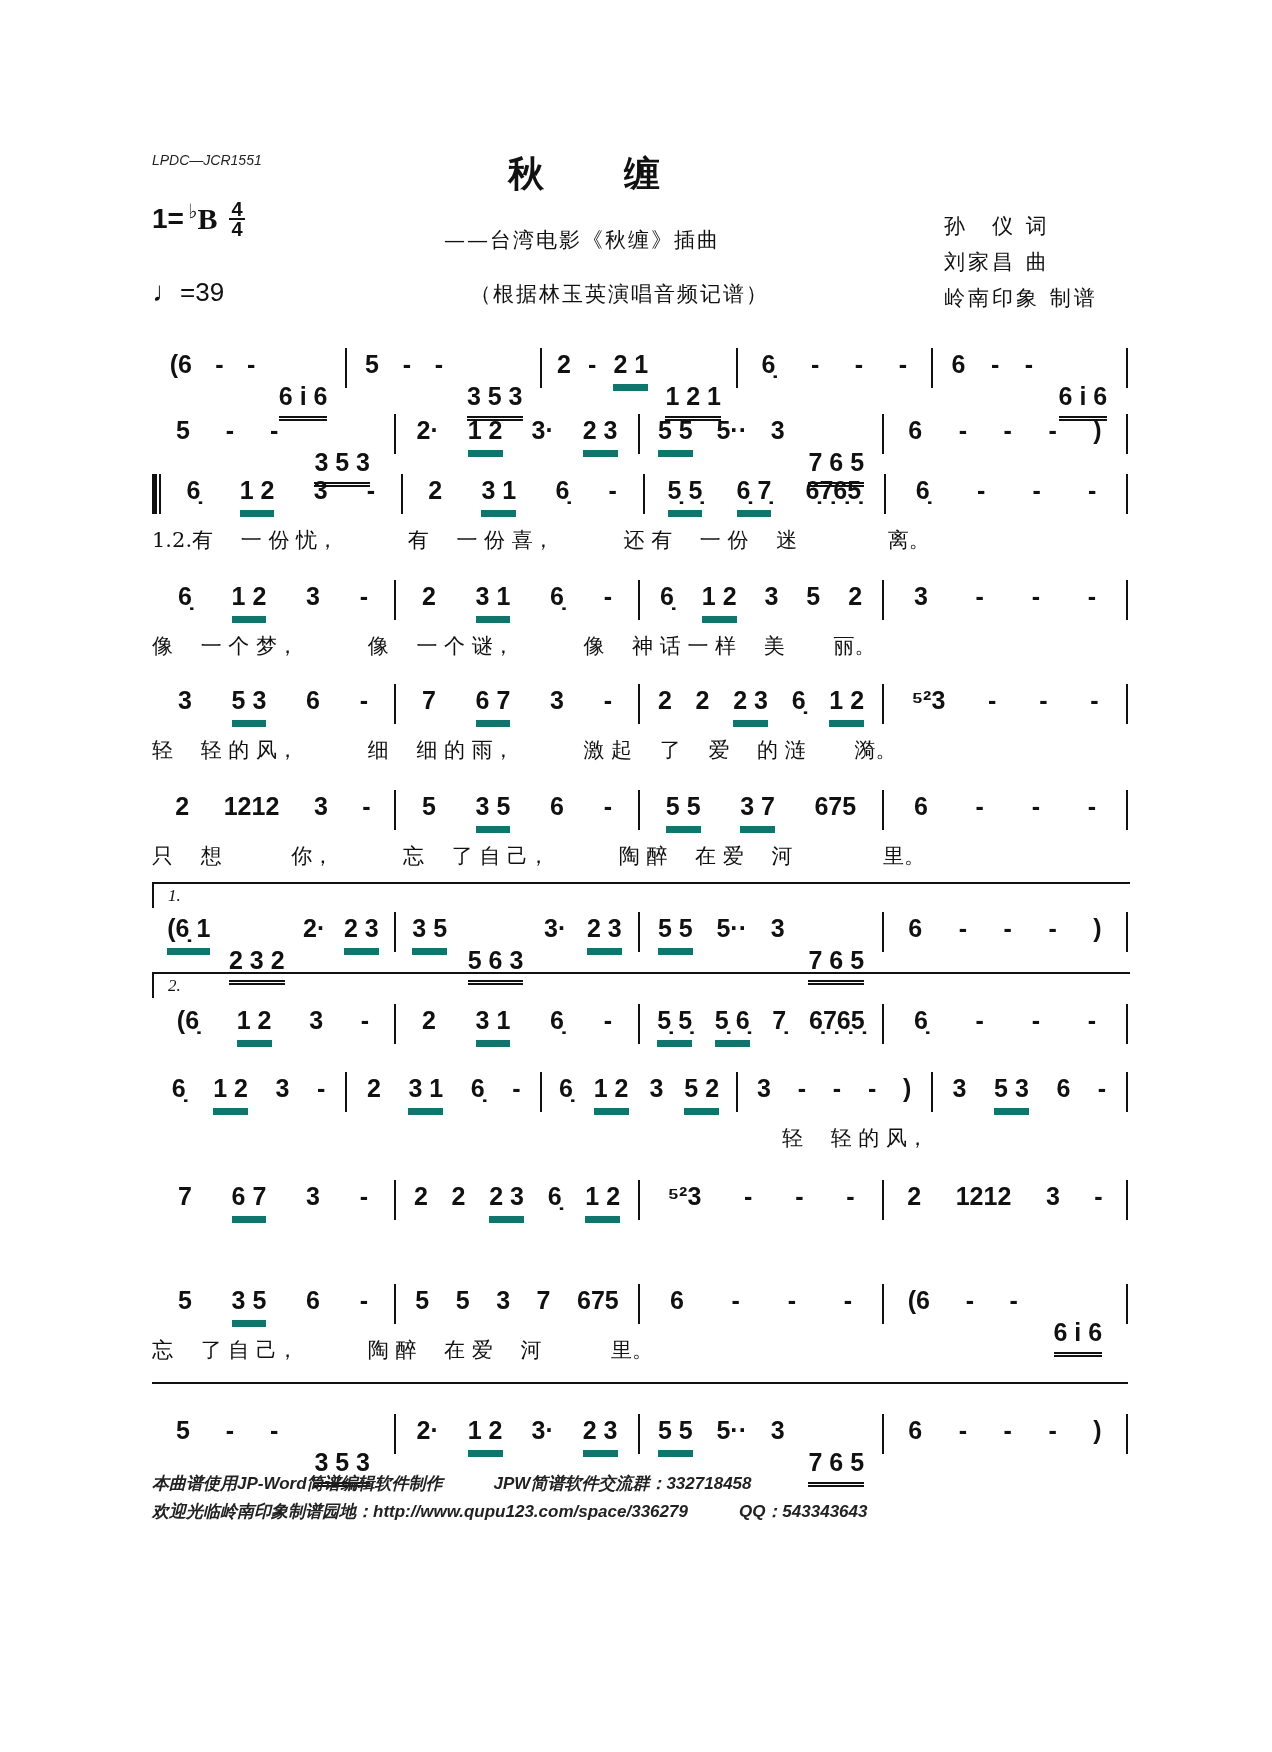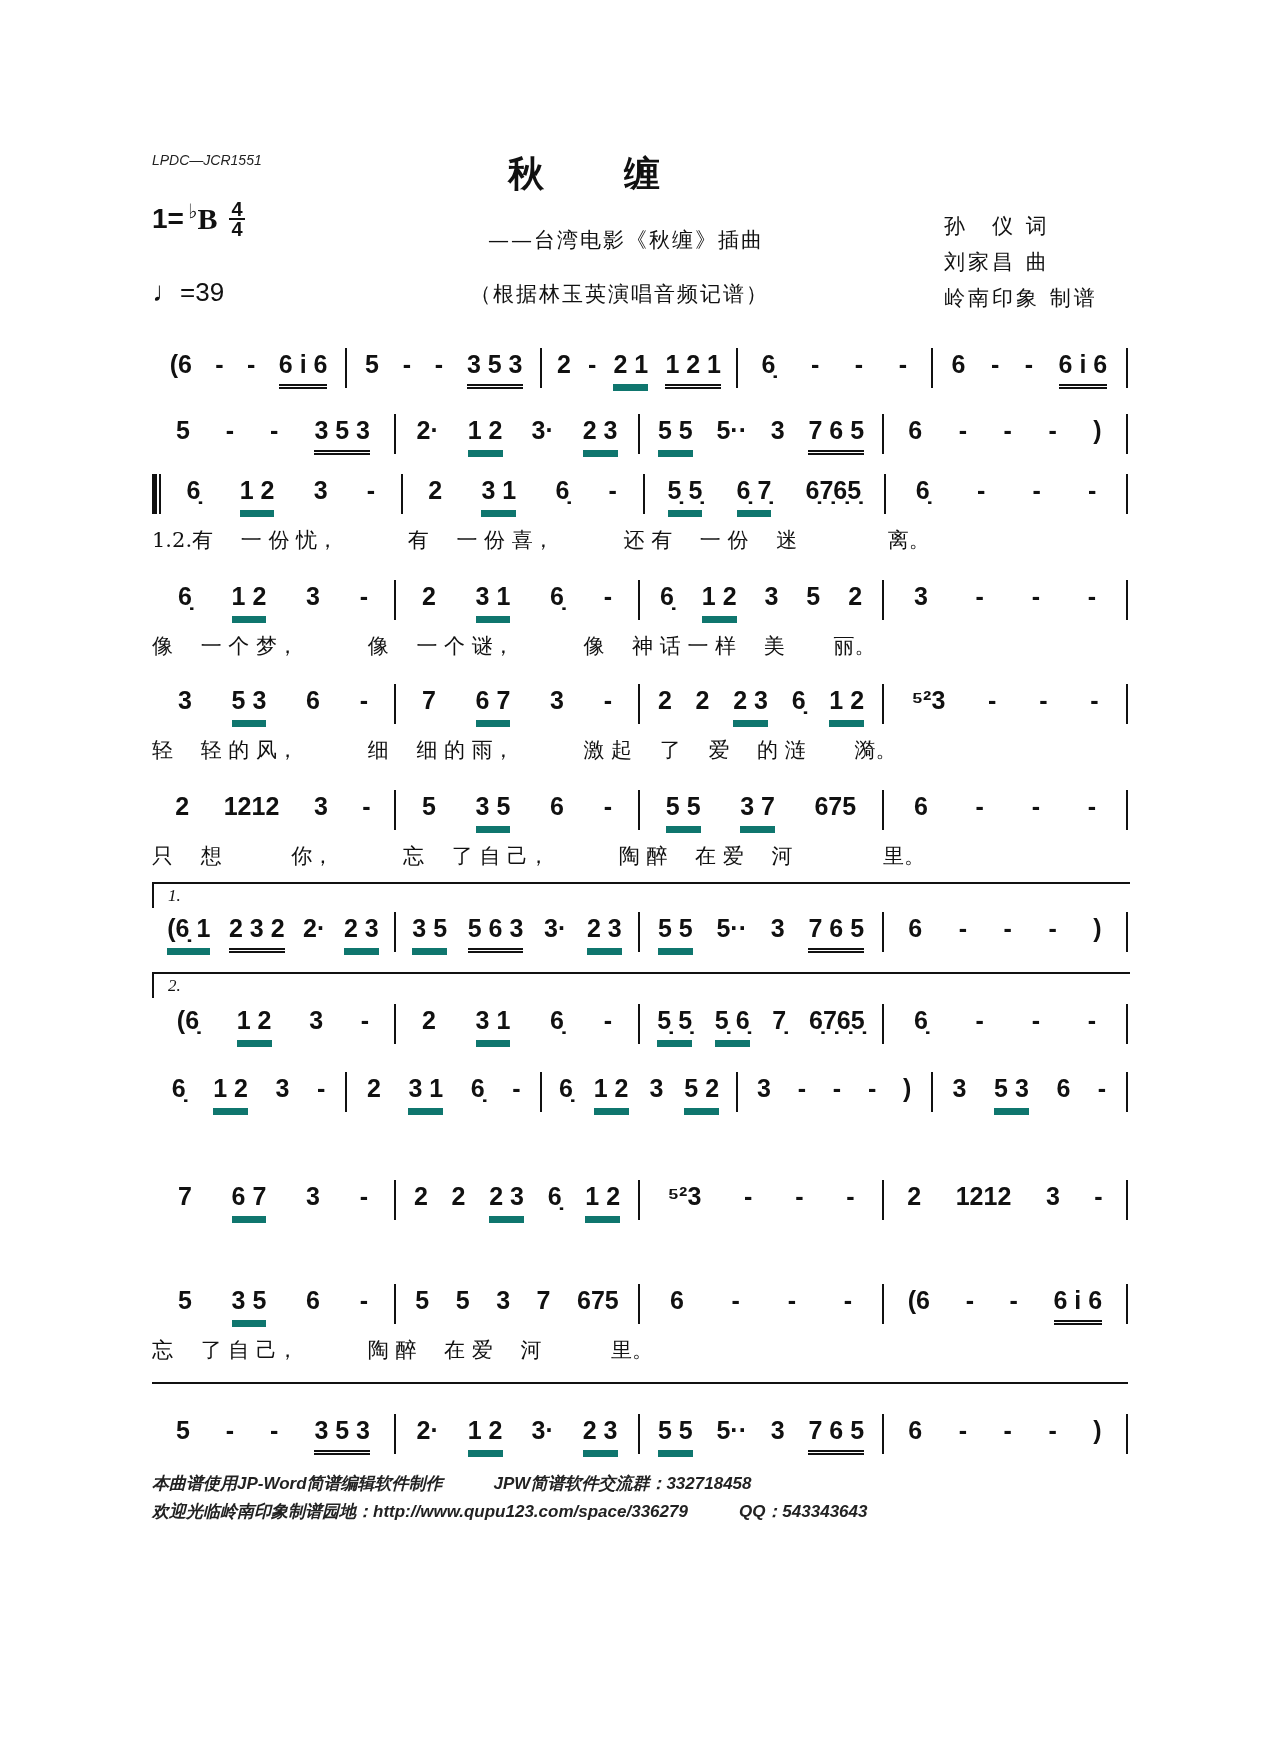--- a/index.html
+++ b/index.html
@@ -9,32 +9,32 @@
   .code { left: 152px; top: 152px; font-size: 14px; font-style: italic; color: #222; }
   .title { left: 0; width: 1168px; top: 150px; text-align: center; font-family: "DejaVu Serif", serif;
            font-size: 36px; font-weight: bold; letter-spacing: 80px; text-indent: 80px; }
   .key { left: 152px; top: 200px; font-size: 28px; font-weight: bold; display: flex; align-items: center; }
   .key .flat { font-size: 20px; vertical-align: super; position: relative; top: -8px; margin-left: 4px; }
   .key .B { font-family: "Liberation Serif", serif; font-size: 30px; }
   .frac { display: inline-flex; flex-direction: column; align-items: center; margin-left: 12px; font-size: 20px; line-height: 18px; }
   .frac span:first-child { border-bottom: 2px solid #111; padding: 0 2px; }
   .tempo { left: 152px; top: 276px; font-size: 26px; }
   .tempo .note { font-size: 28px; }
-  .subtitle { left: 488px; top: 226px; font-family: "DejaVu Serif", serif; font-size: 21px; letter-spacing: 2px; }
+  .subtitle { left: 444px; top: 226px; font-family: "DejaVu Serif", serif; font-size: 21px; letter-spacing: 2px; }
   .source { left: 470px; top: 280px; font-family: "DejaVu Serif", serif; font-size: 21px; letter-spacing: 2px; }
   .credit { left: 944px; font-family: "DejaVu Serif", serif; font-size: 21px; letter-spacing: 3px; }
   .line { position: absolute; left: 152px; width: 976px; height: 60px; }
   .notes { position: absolute; left: 0; top: 0; width: 100%; height: 60px; display: flex; align-items: flex-start;
            font-weight: bold; font-size: 25px; font-family: "Liberation Sans", sans-serif; }
   .measure { flex: 1; display: flex; align-items: flex-start; justify-content: space-around; padding: 0 6px; position: relative; height: 48px; }
   .bar { width: 2px; height: 40px; background: #111; flex: none; margin-top: 4px; }
   .bar.double { width: 4px; border-left: 5px solid #111; background: transparent; border-right: 2px solid #111; width: 2px; }
   .tok { white-space: pre; line-height: 40px; }
   .u1 { border-bottom: 7px solid #0f766e; }
-  .u2 { border-bottom: 5px double #111; }
+  .u2 { border-bottom: 5px double #111; margin-top: 32px; }
   .lyrics { position: absolute; left: 0; top: 56px; width: 100%; font-family: "DejaVu Serif", serif; font-size: 21px;
             white-space: pre; color: #111; }
   .volta { position: absolute; left: 152px; width: 976px; height: 24px; border-top: 2px solid #111; border-left: 2px solid #111; }
   .volta span { position: absolute; left: 14px; top: 2px; font-style: italic; font-size: 17px; font-family: "Liberation Serif", serif; }
   .rule { position: absolute; left: 152px; width: 976px; height: 2px; background: #111; }
   .footer { left: 152px; font-size: 17px; font-style: italic; color: #222; white-space: pre; font-weight: bold; }
 </style>
 </head>
 <body>
 
@@ -371,20 +371,21 @@
         </div>
         <div class="bar"></div>
         <div class="measure">
           <span class="tok">3</span>
           <span class="tok u1">5 3</span>
           <span class="tok">6</span>
           <span class="tok">-</span>
         </div>
         <div class="bar"></div>
       </div>
+      <div class="lyrics">　　　　　　　　　　　　　　　　　　　　　　　　　　　　　　轻　 轻 的 风，</div>
     </div>
     <div class="line" style="top: 1176px;">
       <div class="notes">
         <div class="measure">
           <span class="tok">7</span>
           <span class="tok u1">6 7</span>
           <span class="tok">3</span>
           <span class="tok">-</span>
         </div>
         <div class="bar"></div>

